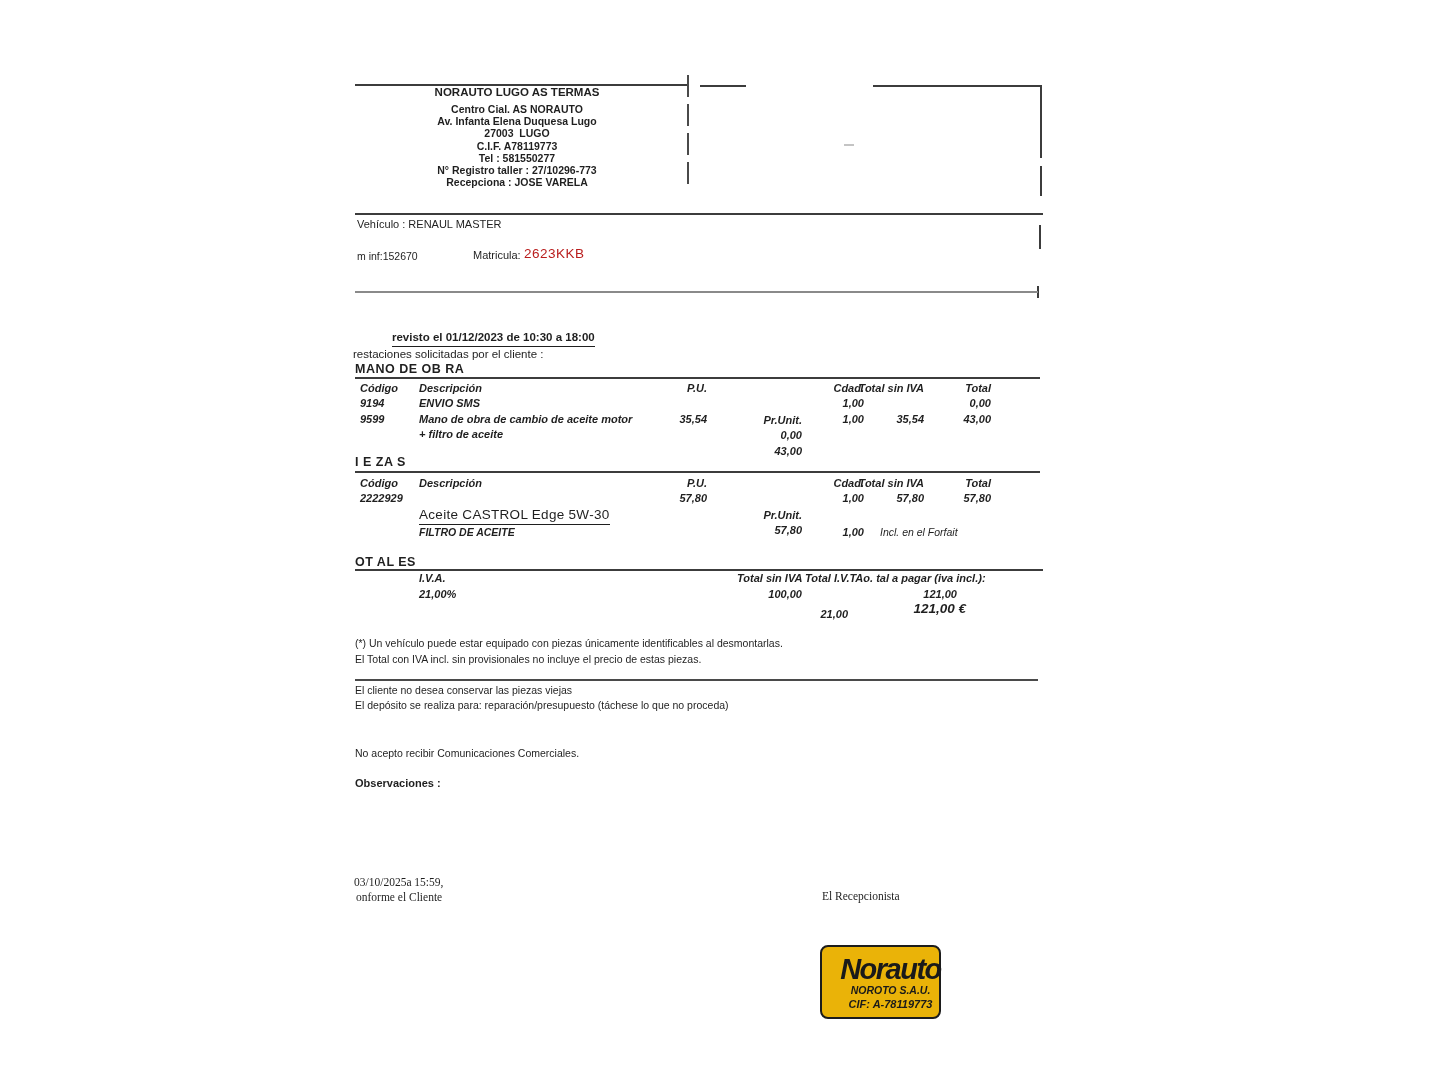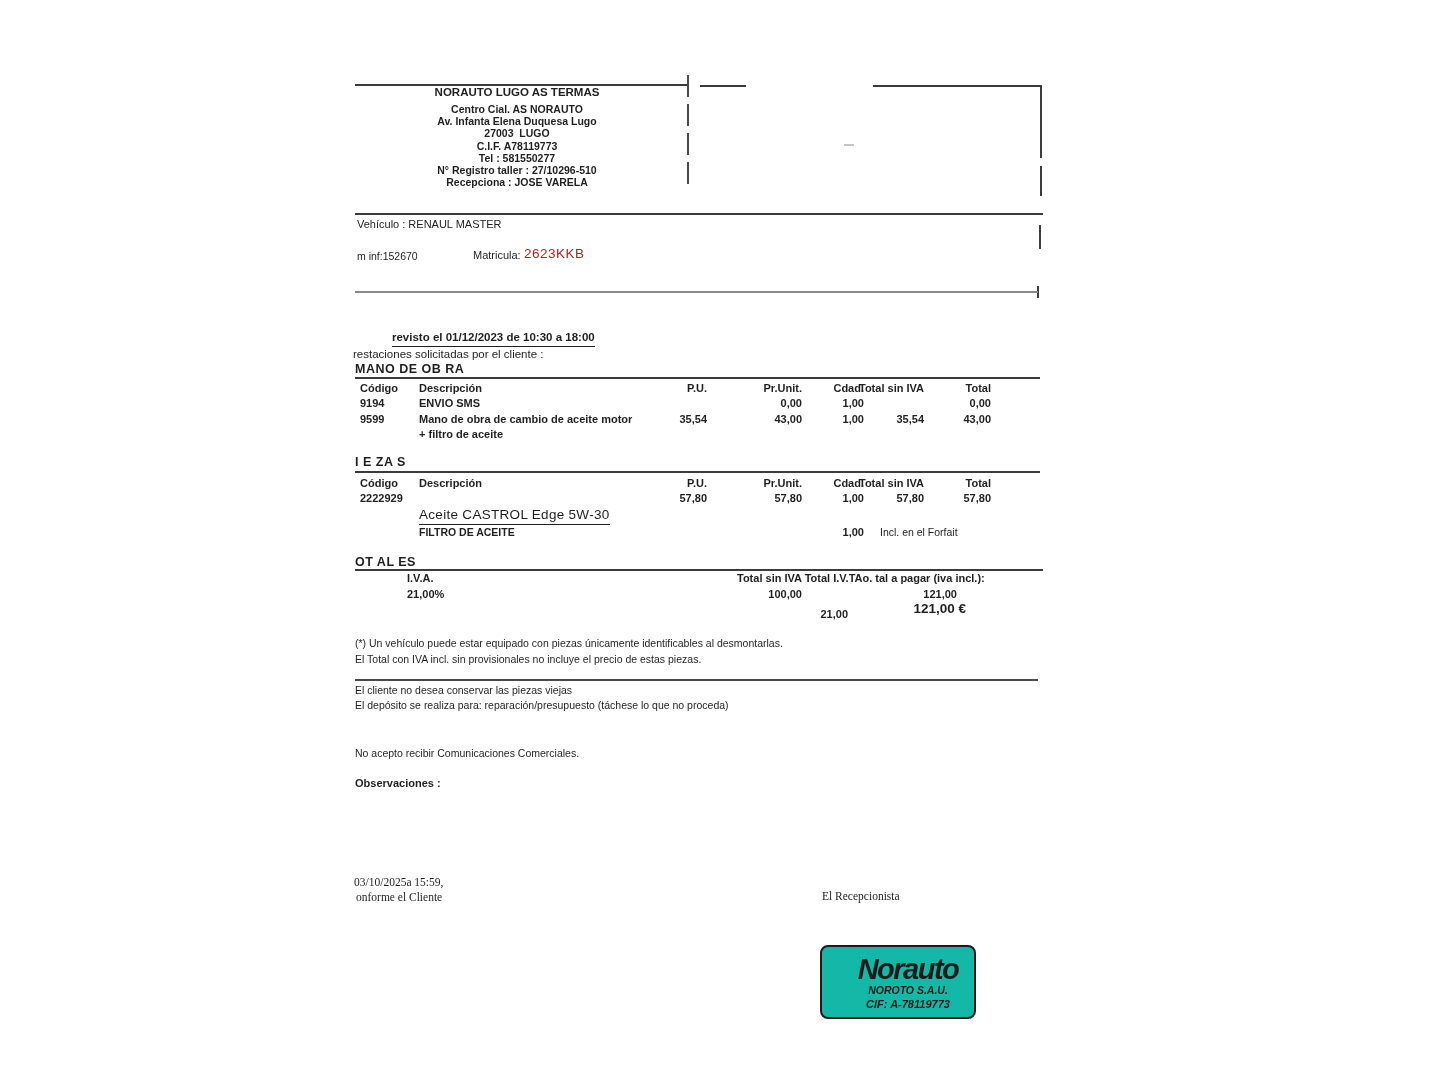--- a/index.html
+++ b/index.html
@@ -45,60 +45,60 @@
   .sched { left:352px; top:331px; font-weight:bold; font-size:11.5px; border-bottom:1.5px solid #1f1f1f; padding-bottom:1px;margin-left:40px; }
   .req   { left:353px; top:348px; font-size:11.5px; }
 
   
   .sec { position:absolute; white-space:pre; font-weight:bold; font-size:12.5px; letter-spacing:0.5px; }
   .sec-labor { left:355px; top:362px; }
   .sec-parts { left:355px; top:455px; }
   .sec-tot   { left:355px; top:555px; }
 
   
-  .trow { position:absolute; left:0; width:1440px; height:15px; }
+  .trow { position:absolute; left:0; width:1440px; height:15px;font-style:italic; }
   .cell { position:absolute; white-space:pre; font-size:11px; font-weight:bold; }
   .c-cod   { left:360px; }
   .c-desc  { left:419px; }
   .c-pu    { left:622px; width:85px; text-align:right; }
-  .c-pr    { left:717px; width:85px; text-align:right; }
+  .c-pr    { left:717px; width:85px; text-align:right;margin-top:32px; }
   .c-cdad  { left:814px; width:50px; text-align:right; }
   .c-tsiva { left:852px; width:72px; text-align:right; }
   .c-tot   { left:921px; width:70px; text-align:right; }
   .r-lh  { top:382px; } .r-l1 { top:397px; } .r-l2 { top:413px; } .r-l2b { top:428px; }
   .r-ph  { top:477px; } .r-p1 { top:492px; }
   .r-filt{ top:526px; }
   .prod  { left:419px; top:507px; font-size:13.5px; border-bottom:1.5px solid #1f1f1f; padding-bottom:1px; letter-spacing:0.3px; }
   .filt-note { left:880px; }
 
   
   .r-th { top:572px; } .r-tv { top:588px; } .r-tf { top:601px; }
-  .iva-lab  { left:407px; }
+  .iva-lab  { left:419px; }
   .tot-hdr  { left:737px; }
   .c-base   { left:717px; width:85px;  text-align:right; }
   .c-ivaamt { left:798px; width:50px;  text-align:right;margin-top:20px; }
   .c-pagar  { left:887px; width:70px;  text-align:right; }
   .c-grand  { left:846px; width:120px; text-align:right; font-size:13.5px; }
 
   
   .note1 { left:355px; top:637px; font-size:10.5px; }
   .note2 { left:355px; top:653px; font-size:10.5px; }
   .note3 { left:355px; top:684px; font-size:10.5px; }
   .note4 { left:355px; top:699px; font-size:10.5px; }
   .note5 { left:355px; top:747px; font-size:10.5px; }
   .obs   { left:355px; top:777px; font-weight:bold; }
 
   
   .dt    { left:354px; top:876px; font-size:11.5px; }
   .conf  { left:356px; top:891px; font-size:11.5px; }
   .recep { left:822px; top:890px; font-size:11.5px; }
 
   
-  .stamp { position:absolute; left:820px; top:945px; width:156px; height:74px;
-           border:2.5px solid #1c1c1c; border-radius:8px; background:#14b8a6;
+  .stamp { position:absolute; left:820px; top:945px; width:121px; height:74px;
+           border:2.5px solid #1c1c1c; border-radius:8px; background:#eab308;
            display:flex; flex-direction:column; align-items:center; justify-content:center;padding-left:20px; }
   .stamp-logo { font-style:italic; font-weight:bold; font-size:29px; letter-spacing:-1.5px; line-height:30px; color:#1a1a1a; }
   .stamp-co   { font-style:italic; font-weight:bold; font-size:10.5px; line-height:13px; color:#1a1a1a; }
   .stamp-cif  { font-style:italic; font-weight:bold; font-size:11px; line-height:14px; color:#1a1a1a; }
 </style>
 </head>
 <body>
 
 <div class="page">
 
@@ -112,21 +112,21 @@
   <div class="vline v-r4"></div>
   <div class="smudge"></div>
 
   <div class="hdr">
     <div class="hdr-store">NORAUTO LUGO AS TERMAS</div>
     <div class="hdr-ln">Centro Cial. AS NORAUTO</div>
     <div class="hdr-ln">Av. Infanta Elena Duquesa Lugo</div>
     <div class="hdr-ln">27003  LUGO</div>
     <div class="hdr-ln">C.I.F. A78119773</div>
     <div class="hdr-ln">Tel : 581550277</div>
-    <div class="hdr-ln">N° Registro taller : 27/10296-510</div>
+    <div class="hdr-ln">N° Registro taller : 27/10296-773</div>
     <div class="hdr-ln">Recepciona : JOSE VARELA</div>
   </div>
 
   <div class="hline ln-veh"></div>
   <div class="t veh">Vehículo : RENAUL MASTER</div>
   <div class="t ordref">m inf:152670</div>
   <div class="t plate-l">Matricula:</div>
   <div class="t plate-v">2623KKB</div>
   <div class="hline ln-veh2"></div>
 

